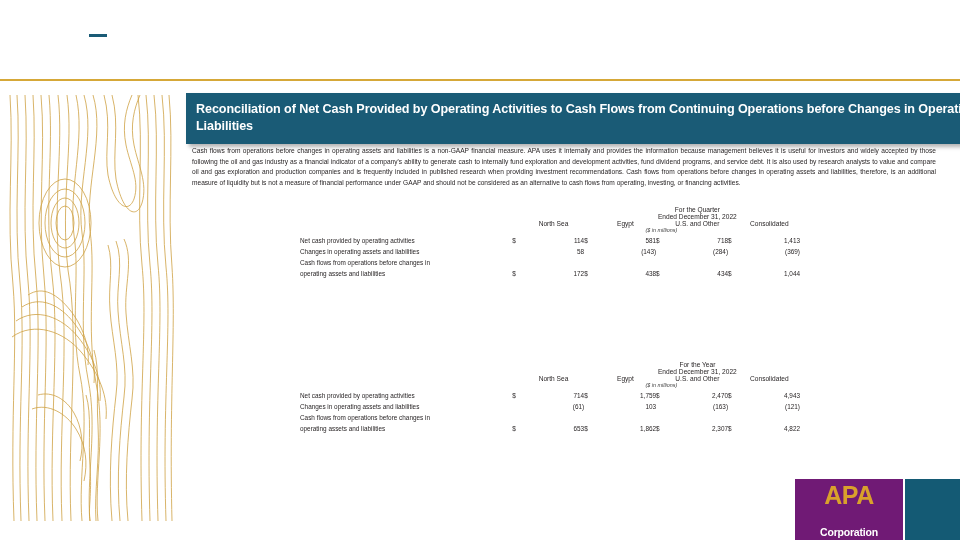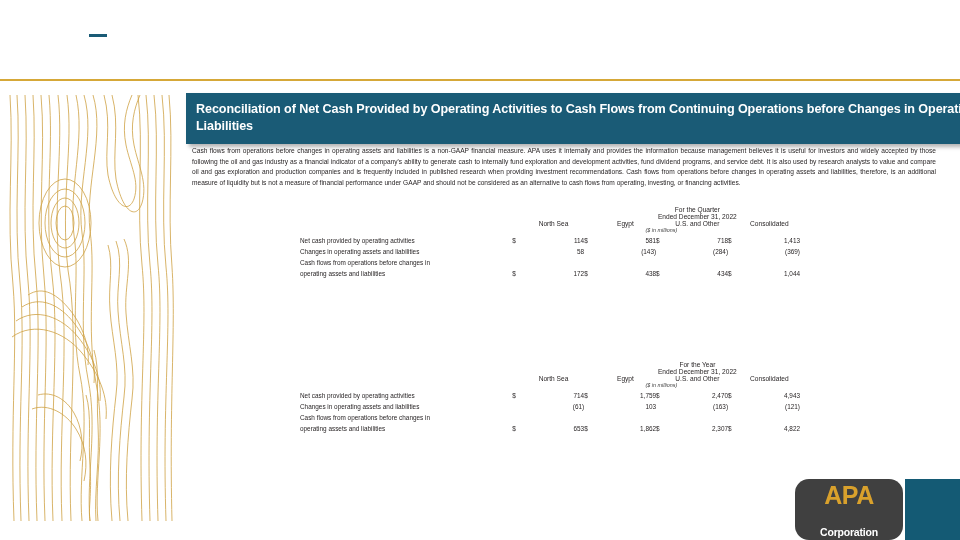--- a/index.html
+++ b/index.html
@@ -135,28 +135,27 @@
     position: absolute;
     left: 795px;
     top: 479px;
     width: 165px;
     height: 61px;
     display: flex;
   }
   #logo-main {
     width: 108px;
     height: 61px;
-    background: #404040;
+    background: #701a75;
     display: flex;
     flex-direction: column;
     align-items: center;
     justify-content: center;
     box-sizing: border-box;
     padding-top: 2px;
-    border-radius: 14px;
   }
   #logo-apa {
     color: #d9a12c;
     font-size: 25px;
     font-weight: bold;
     letter-spacing: -0.5px;
     line-height: 1;
   }
   #logo-corp {
     color: #ffffff;

